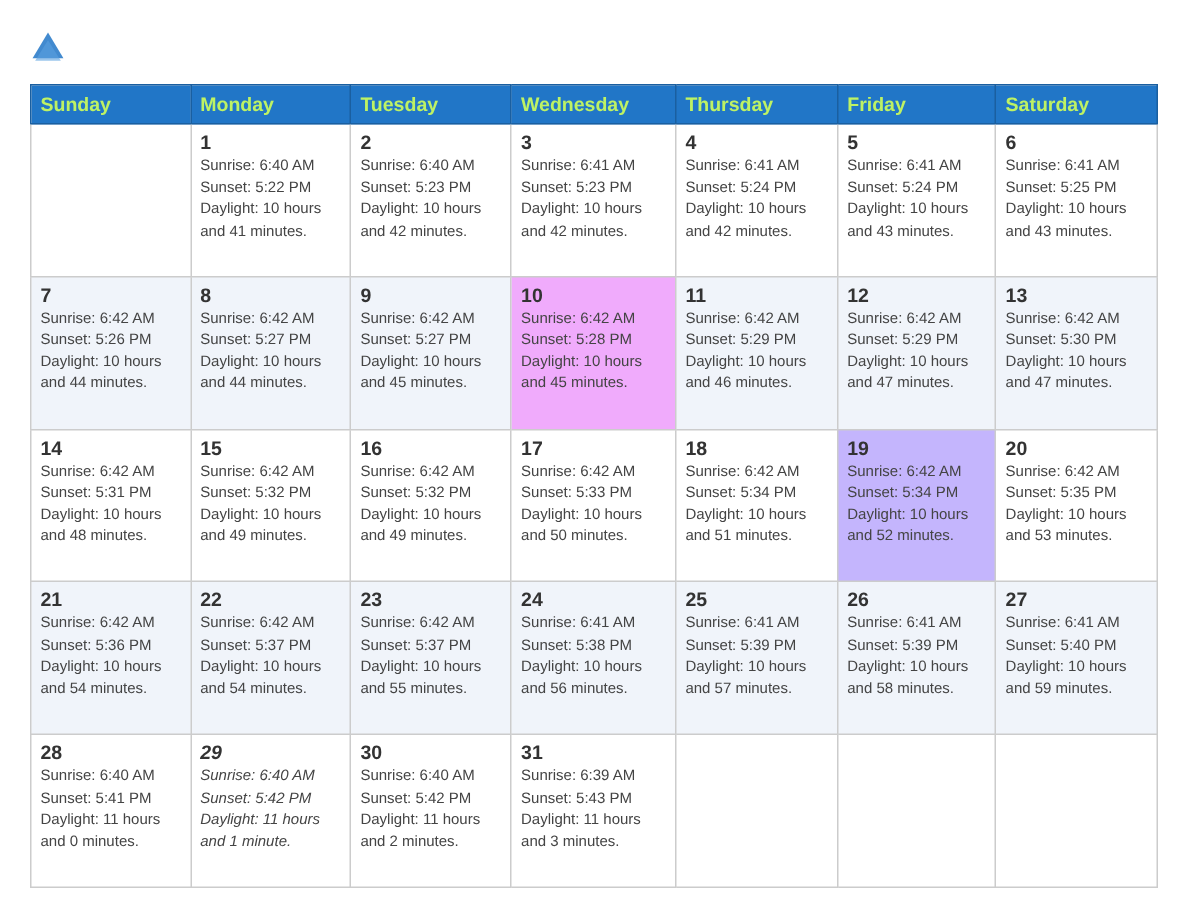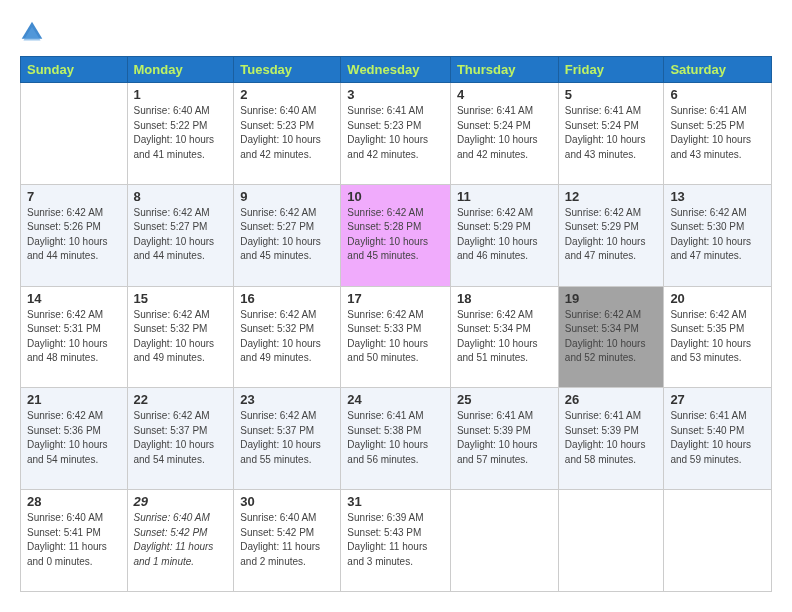--- a/index.html
+++ b/index.html
@@ -199,21 +199,21 @@
             <div class="day-info">Sunrise: 6:42 AM<br>Sunset: 5:32 PM<br>Daylight: 10 hours<br>and 49 minutes.</div>
           </td>
           <td style="background: rgb(255, 255, 255);">
             <span class="day-number">17</span>
             <div class="day-info">Sunrise: 6:42 AM<br>Sunset: 5:33 PM<br>Daylight: 10 hours<br>and 50 minutes.</div>
           </td>
           <td style="background: rgb(255, 255, 255);">
             <span class="day-number">18</span>
             <div class="day-info">Sunrise: 6:42 AM<br>Sunset: 5:34 PM<br>Daylight: 10 hours<br>and 51 minutes.</div>
           </td>
-          <td style="background: #a3a3a3; margin-top: 44px;">
+          <td style="background: #c4b5fd; margin-top: 44px;">
             <span class="day-number">19</span>
             <div class="day-info">Sunrise: 6:42 AM<br>Sunset: 5:34 PM<br>Daylight: 10 hours<br>and 52 minutes.</div>
           </td>
           <td style="background: rgb(255, 255, 255);">
             <span class="day-number">20</span>
             <div class="day-info">Sunrise: 6:42 AM<br>Sunset: 5:35 PM<br>Daylight: 10 hours<br>and 53 minutes.</div>
           </td>
         </tr>
         <tr>
           <td style="background: rgb(240, 244, 250);">

